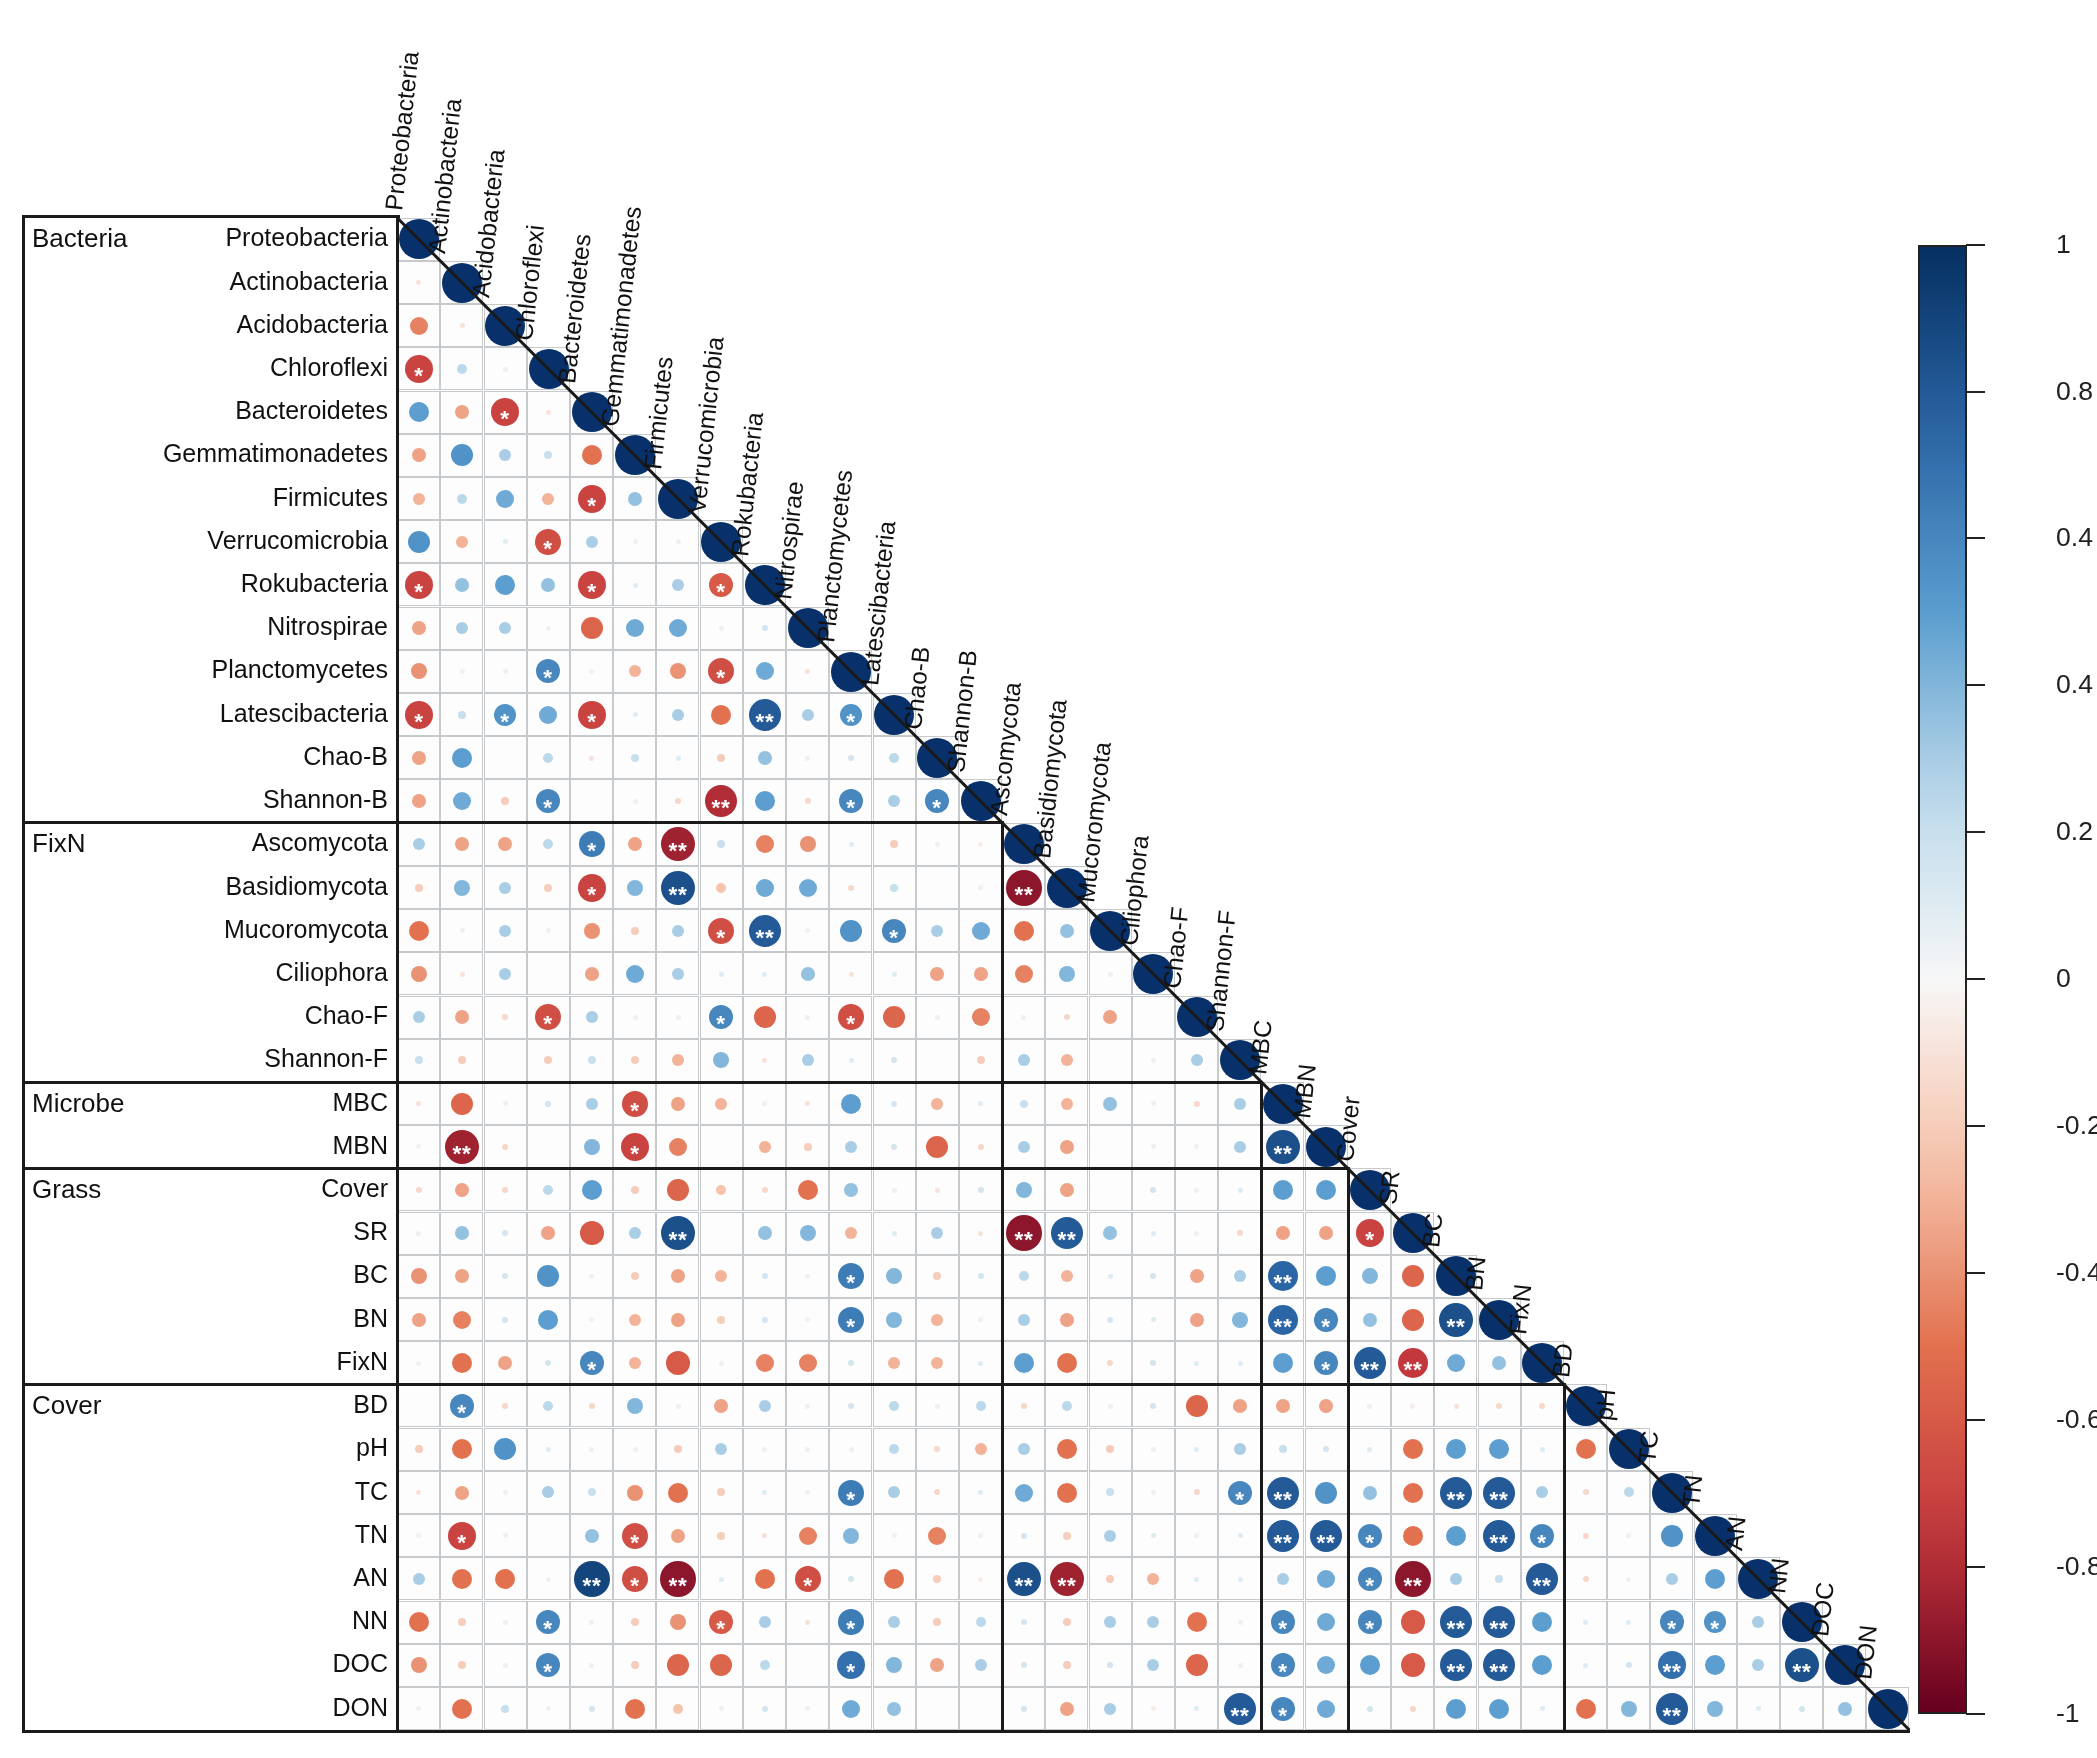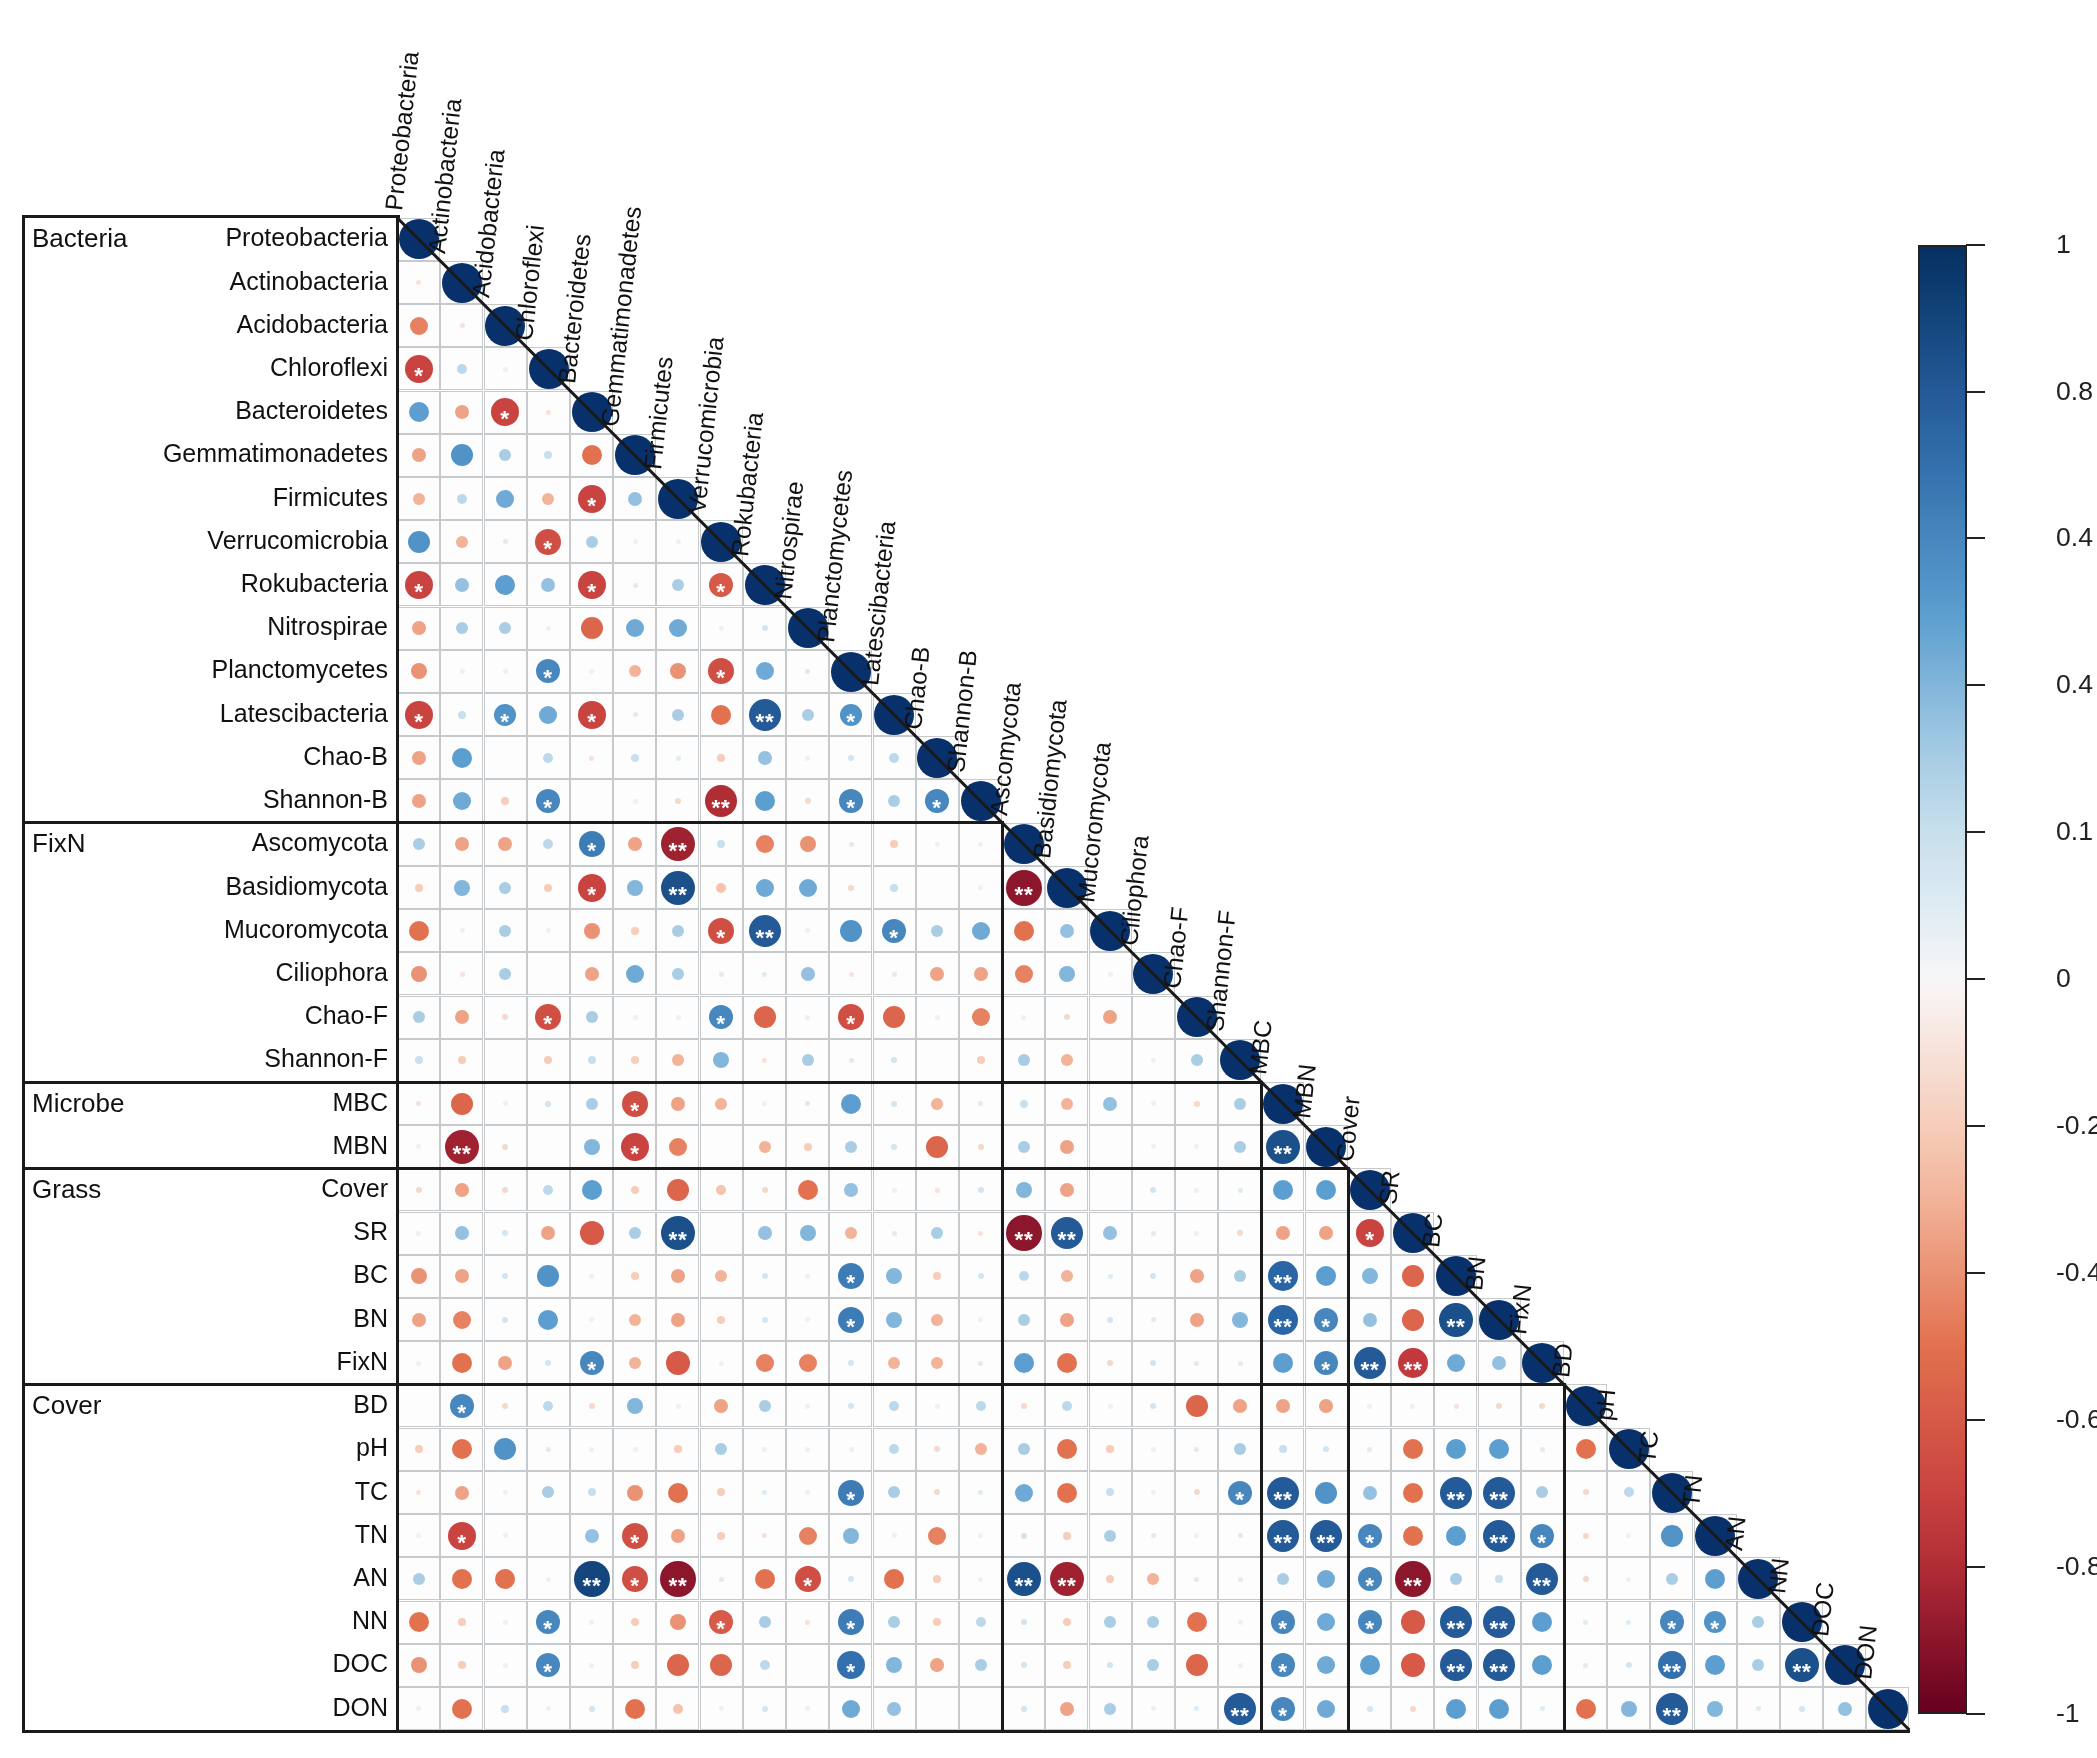--- a/index.html
+++ b/index.html
@@ -1531,21 +1531,21 @@
     <div class="cbar" style="left: 1918px; top: 245px; width: 49px; height: 1469px; background: linear-gradient(rgb(5, 48, 97) 0%, rgb(20, 69, 124) 5%, rgb(35, 90, 151) 10%, rgb(52, 112, 173) 15%, rgb(71, 135, 190) 20%, rgb(91, 158, 207) 25%, rgb(130, 182, 218) 30%, rgb(169, 205, 229) 35%, rgb(200, 223, 237) 40%, rgb(223, 235, 242) 45%, rgb(247, 247, 247) 50%, rgb(247, 226, 217) 55%, rgb(246, 205, 186) 60%, rgb(242, 179, 153) 65%, rgb(234, 146, 116) 70%, rgb(226, 113, 79) 75%, rgb(214, 90, 71) 80%, rgb(201, 67, 64) 85%, rgb(177, 45, 54) 90%, rgb(140, 22, 43) 95%, rgb(103, 0, 31) 100%);"></div>
     <div class="cbtick" style="left: 1966px; top: 244px; width: 18.6px; height: 2px;"></div>
     <div class="cblab" style="left: 2056px; top: 245px;">1</div>
     <div class="cbtick" style="left: 1966px; top: 391px; width: 18.6px; height: 2px;"></div>
     <div class="cblab" style="left: 2056px; top: 392px;">0.8</div>
     <div class="cbtick" style="left: 1966px; top: 537px; width: 18.6px; height: 2px;"></div>
     <div class="cblab" style="left: 2056px; top: 538px;">0.4</div>
     <div class="cbtick" style="left: 1966px; top: 684px; width: 18.6px; height: 2px;"></div>
     <div class="cblab" style="left: 2056px; top: 685px;">0.4</div>
     <div class="cbtick" style="left: 1966px; top: 831px; width: 18.6px; height: 2px;"></div>
-    <div class="cblab" style="left: 2056px; top: 832px;">0.1</div>
+    <div class="cblab" style="left: 2056px; top: 832px;">0.2</div>
     <div class="cbtick" style="left: 1966px; top: 978px; width: 18.6px; height: 2px;"></div>
     <div class="cblab" style="left: 2056px; top: 979px;">0</div>
     <div class="cbtick" style="left: 1966px; top: 1125px; width: 18.6px; height: 2px;"></div>
     <div class="cblab" style="left: 2056px; top: 1126px;">-0.2</div>
     <div class="cbtick" style="left: 1966px; top: 1272px; width: 18.6px; height: 2px;"></div>
     <div class="cblab" style="left: 2056px; top: 1273px;">-0.4</div>
     <div class="cbtick" style="left: 1966px; top: 1419px; width: 18.6px; height: 2px;"></div>
     <div class="cblab" style="left: 2056px; top: 1420px;">-0.6</div>
     <div class="cbtick" style="left: 1966px; top: 1566px; width: 18.6px; height: 2px;"></div>
     <div class="cblab" style="left: 2056px; top: 1567px;">-0.8</div>

